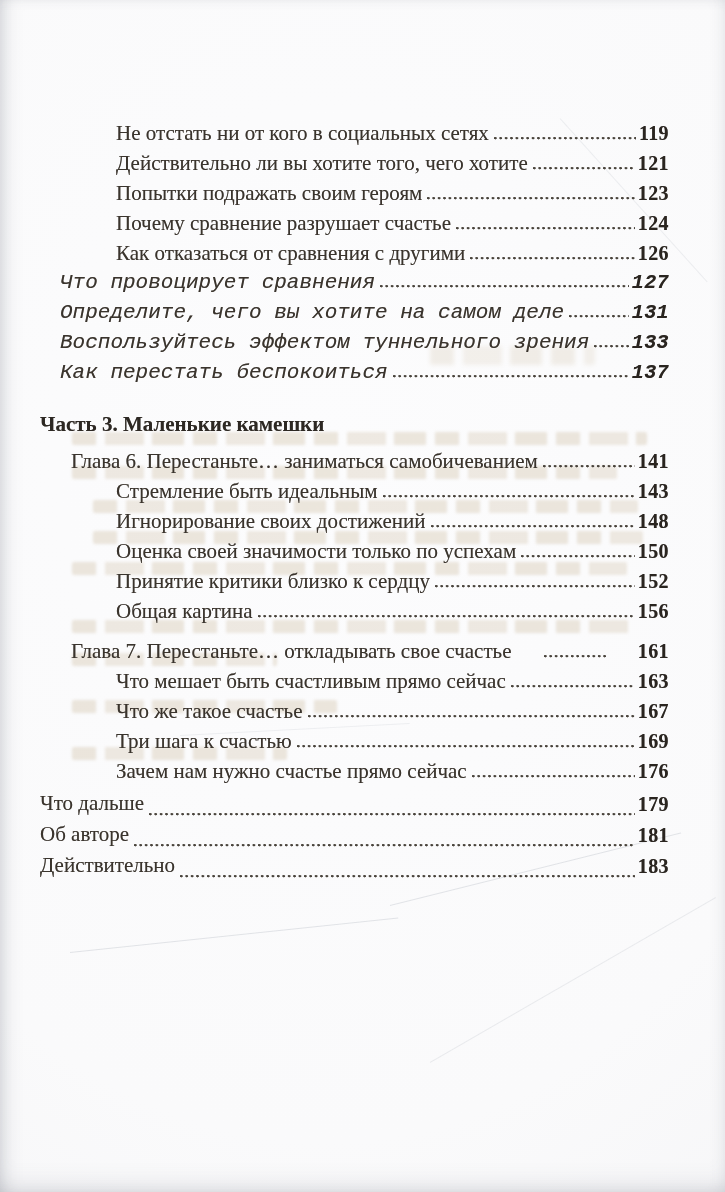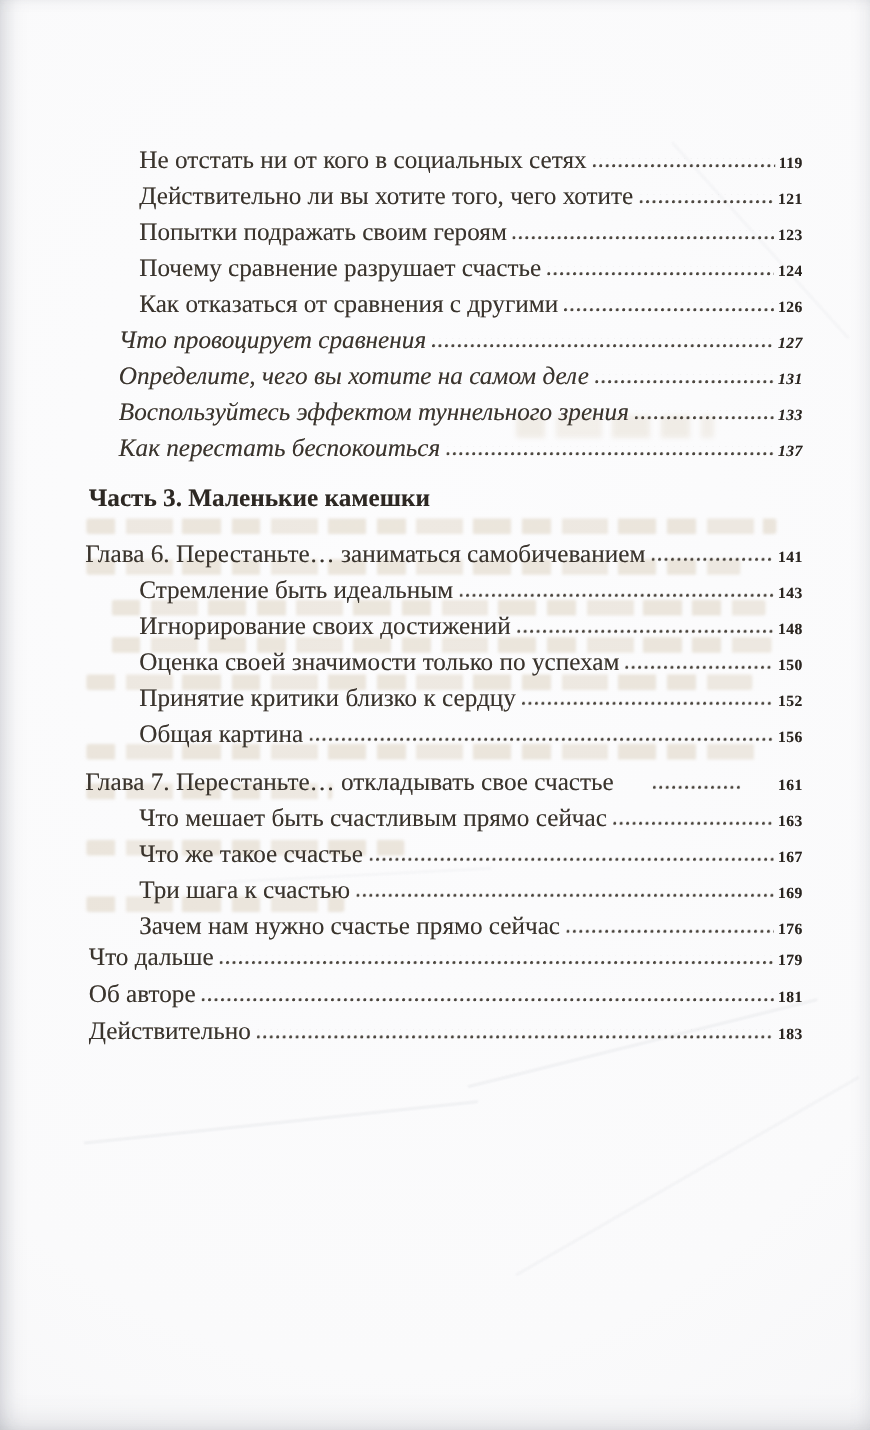--- a/index.html
+++ b/index.html
@@ -23,27 +23,27 @@
     display:flex; align-items:baseline; height:30px; padding-right:56px;
     font-size:21px; color:#3a342d;
   }
   .label { white-space:nowrap; text-shadow:0 0 .5px rgba(58,52,45,.45); }
   .dots {
     flex:1; height:8px; margin:0 3px 0 5px; min-width:12px;
     background-image: radial-gradient(circle at 1.3px 6.2px, rgba(64,58,50,.95) 1.05px, rgba(64,58,50,0) 1.5px);
     background-size:5.4px 8px; background-repeat:repeat-x;
   }
   .pagenum {
-    font-weight:700; font-size:13px; color:#2a2520; letter-spacing:.4px;
+    font-weight:700; font-size:20px; color:#2a2520; letter-spacing:.4px;
     font-feature-settings:"onum" 1; text-shadow:0 0 .5px rgba(42,37,32,.45);
   }
-  .r-top, .r-part { padding-left:74px; }
+  .r-top, .r-part { padding-left:40px;align-items:flex-end; }
   .r-chapter      { padding-left:71px; }
   .r-sub          { padding-left:116px; }
-  .r-subsub       { padding-left:99px; font-style:italic; }
+  .r-subsub       { padding-left:60px; font-style:italic;font-family:Liberation Mono, monospace; }
   .r-part { margin-top:12px; height:34px; font-weight:bold; color:#2d2823; }
   .r-part + .r-chapter { margin-top:12px; }
   .r-sub  + .r-chapter { margin-top:10px;gap:28px; }
   .r-sub  + .r-top     { margin-top:-4px; }
   .r-top { height:31px; }
 
   
   .ghost {
     position:absolute; height:13px; z-index:1; border-radius:2px;
     filter:blur(1.5px); opacity:.5; pointer-events:none;

